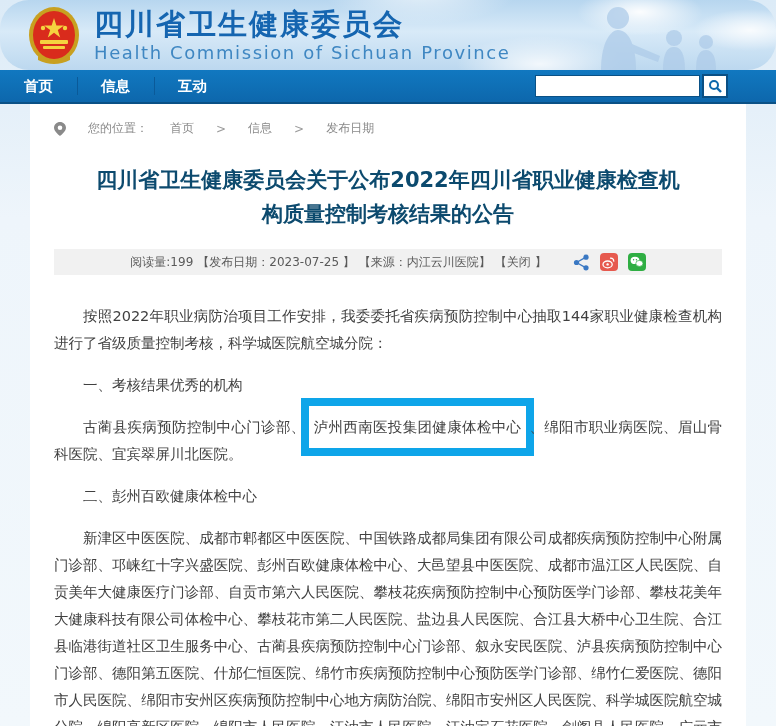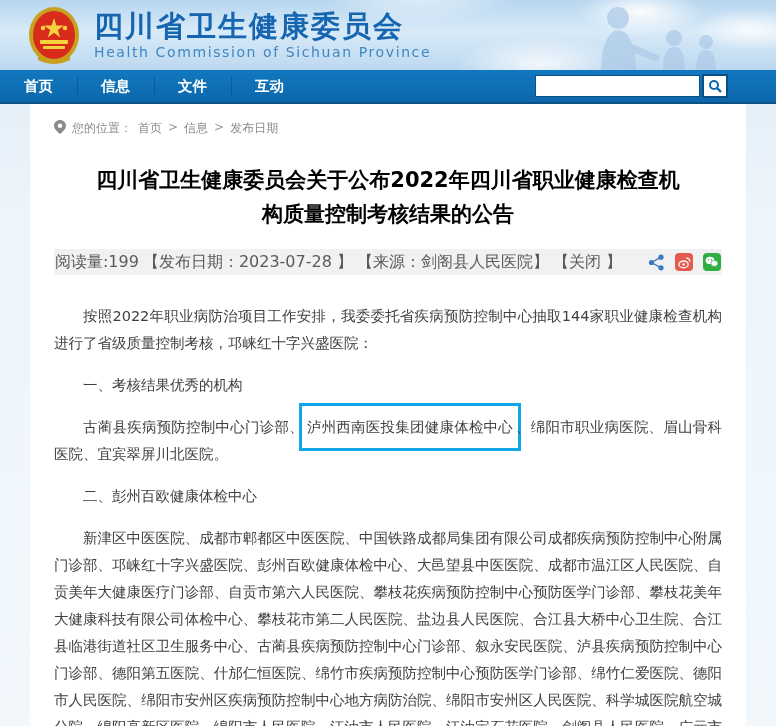--- a/index.html
+++ b/index.html
@@ -7,59 +7,60 @@
   body { font-family:"DejaVu Sans","Liberation Sans",sans-serif; background:linear-gradient(180deg,#dcebf7 0%,#eef5fb 30%,#f2f8fc 100%); }
 
   
   .banner { position:relative; height:70px; overflow:hidden;
     background:
       radial-gradient(90px 34px at 640px 12px, rgba(255,255,255,.95) 0%, rgba(255,255,255,0) 70%),
       radial-gradient(120px 40px at 540px 64px, rgba(255,255,255,.8) 0%, rgba(255,255,255,0) 70%),
       radial-gradient(80px 30px at 750px 30px, rgba(255,255,255,.85) 0%, rgba(255,255,255,0) 70%),
       radial-gradient(140px 50px at 420px -10px, rgba(255,255,255,.7) 0%, rgba(255,255,255,0) 70%),
       linear-gradient(180deg,#b7d6ef 0%,#d8eaf8 45%,#bcd8ef 100%);
+    border-radius: 29px;
   }
   .banner-inner { display:flex; align-items:center; height:100%; padding-left:28px; position:relative; z-index:2; }
   .emblem { width:52px; height:58px; margin-right:14px; flex:0 0 auto; }
   .org-names { display:flex; flex-direction:column; }
   .org-cn { font-size:29px; font-weight:bold; color:#1565b0; letter-spacing:2px; line-height:32px; }
-  .org-en { font-size:14px; color:#3f87c2; letter-spacing:1.6px; margin-top:2px; }
+  .org-en { font-size:18px; color:#3f87c2; letter-spacing:1.6px; margin-top:2px; }
   .silhouettes { position:absolute; right:0; top:0; height:70px; z-index:1; opacity:.75; }
 
   
   .nav { height:34px; background:linear-gradient(180deg,#1178c0 0%,#0d67ac 100%); display:flex; align-items:center; border-bottom:2px solid #0a5186; }
   .nav-item { width:77px; text-align:center; color:#ffffff; font-size:14.5px; font-weight:bold; line-height:32px; cursor:pointer; position:relative; }
   .nav-item + .nav-item::before { content:""; position:absolute; left:0; top:7px; bottom:7px; width:1px; background:#0a5a99; }
   .nav-spacer { flex:1; }
   .search-wrap { display:flex; align-items:center; margin-right:48px; }
   .search-input { width:165px; height:22px; border:1px solid #0a5186; background:#fff; font-size:12px; padding:0 5px; outline:none; }
   .search-btn { width:26px; height:24px; background:#fff; border:2px solid #0a4f84; display:flex; align-items:center; justify-content:center; cursor:pointer; margin-left:2px; }
 
   
   .card { margin:0 30px; background:#ffffff; min-height:622px; padding:0 0 40px 0; }
 
-  .breadcrumb { display:flex; align-items:flex-start; gap:6px; padding:16px 0 0 24px; font-size:12px; color:#8a8a8a; }
+  .breadcrumb { display:flex; align-items:center; gap:22px; padding:16px 0 0 24px; font-size:12px; color:#8a8a8a; }
   .breadcrumb .crumb { color:#8a8a8a; cursor:pointer; }
   .breadcrumb .sep { color:#9a9a9a; }
 
-  .title { margin:26px auto 0; padding:0 56px; text-align:center; font-size:21px; font-weight:bold; color:#000000; line-height:34px; }
+  .title { margin:26px auto 0; padding:0 56px; text-align:center; font-size:21px; font-weight:bold; color:#0c4a6e; line-height:34px; }
 
-  .meta-bar { margin:18px 24px 0; background:#f1f1f1; height:26px; display:flex; align-items:center; justify-content:center; gap:4px; font-size:16px; color:#5a5a5a; }
+  .meta-bar { margin:18px 24px 0; background:#f1f1f1; height:26px; display:flex; align-items:center; justify-content:center; gap:4px; font-size:12px; color:#5a5a5a; }
   .meta-item { white-space:nowrap; }
   .meta-close { cursor:pointer; }
   .share-icons { display:flex; align-items:center; gap:10px; margin-left:22px; }
   .icon-badge { width:18px; height:18px; border-radius:4px; display:flex; align-items:center; justify-content:center; cursor:pointer; }
   .weibo-badge { background:#e6594e; }
   .wechat-badge { background:#2fae43; }
 
   .body-text { padding:0 24px; margin-top:28px; font-size:14.5px; color:#404040; line-height:27px; text-align:justify; }
   .body-text p { text-indent:2em; margin:0; }
   .body-text p + p { margin-top:15px; }
 
-  .redbox { border:3px solid #0ea5e9; padding:13px 5px; margin:-13px -5px; }
+  .redbox { border:8px solid #0ea5e9; padding:13px 5px; margin:-13px -5px; }
 </style>
 </head>
 <body>
 
 <div class="banner">
   <svg class="silhouettes" width="220" height="70" viewBox="0 0 220 70">
     <g fill="#aecbe8">
       <circle cx="62" cy="18" r="11"></circle>
       <path d="M45 70 C45 42 55 30 62 30 C72 30 80 44 80 70 Z"></path>
       <path d="M76 44 L104 56 L102 62 L75 52 Z"></path>
@@ -83,21 +84,20 @@
     <div class="org-names">
       <div class="org-cn">四川省卫生健康委员会</div>
       <div class="org-en">Health Commission of Sichuan Province</div>
     </div>
   </div>
 </div>
 
 <div class="nav">
   <div class="nav-item">首页</div>
   <div class="nav-item">信息</div>
-  <div class="nav-item">文件</div>
   <div class="nav-item">互动</div>
   <div class="nav-spacer"></div>
   <div class="search-wrap">
     <input class="search-input" type="text" placeholder="" style="">
     <div class="search-btn">
       <svg width="14" height="14" viewBox="0 0 14 14">
         <circle cx="6" cy="6" r="4" fill="none" stroke="#0d67ac" stroke-width="2"></circle>
         <line x1="9" y1="9" x2="13" y2="13" stroke="#0d67ac" stroke-width="2.4"></line>
       </svg>
     </div>
@@ -115,22 +115,22 @@
     <span class="sep">&gt;</span>
     <span class="crumb">信息</span>
     <span class="sep">&gt;</span>
     <span class="crumb">发布日期</span>
   </div>
 
   <div class="title">四川省卫生健康委员会关于公布2022年四川省职业健康检查机构质量控制考核结果的公告</div>
 
   <div class="meta-bar">
     <span class="meta-item">阅读量:199</span>
-    <span class="meta-item">【发布日期：2023-07-28 】</span>
-    <span class="meta-item">【来源：剑阁县人民医院】</span>
+    <span class="meta-item">【发布日期：2023-07-25 】</span>
+    <span class="meta-item">【来源：内江云川医院】</span>
     <span class="meta-item meta-close">【关闭 】</span>
     <span class="share-icons">
       <svg width="17" height="17" viewBox="0 0 17 17" style="cursor:pointer">
         <circle cx="3.5" cy="8.5" r="2.6" fill="#3a78c3"></circle>
         <circle cx="13" cy="3.2" r="2.6" fill="#3a78c3"></circle>
         <circle cx="13" cy="13.8" r="2.6" fill="#3a78c3"></circle>
         <line x1="3.5" y1="8.5" x2="13" y2="3.2" stroke="#3a78c3" stroke-width="1.4"></line>
         <line x1="3.5" y1="8.5" x2="13" y2="13.8" stroke="#3a78c3" stroke-width="1.4"></line>
       </svg>
       <span class="icon-badge weibo-badge">
@@ -145,20 +145,20 @@
           <ellipse cx="5" cy="4.4" rx="4.4" ry="3.6" fill="#fff"></ellipse>
           <ellipse cx="9.4" cy="7.4" rx="3.6" ry="3" fill="#fff" stroke="#2fae43" stroke-width=".7"></ellipse>
           <circle cx="3.6" cy="3.8" r=".7" fill="#2fae43"></circle>
           <circle cx="6.4" cy="3.8" r=".7" fill="#2fae43"></circle>
         </svg>
       </span>
     </span>
   </div>
 
   <div class="body-text">
-    <p>按照2022年职业病防治项目工作安排，我委委托省疾病预防控制中心抽取144家职业健康检查机构进行了省级质量控制考核，邛崃红十字兴盛医院：</p>
+    <p>按照2022年职业病防治项目工作安排，我委委托省疾病预防控制中心抽取144家职业健康检查机构进行了省级质量控制考核，科学城医院航空城分院：</p>
     <p>一、考核结果优秀的机构</p>
     <p><span>古蔺县疾病预防控制中心门诊部、</span><span class="redbox">泸州西南医投集团健康体检中心</span><span>、绵阳市职业病医院、眉山骨科医院、宜宾翠屏川北医院。</span></p>
     <p>二、彭州百欧健康体检中心</p>
     <p>新津区中医医院、成都市郫都区中医医院、中国铁路成都局集团有限公司成都疾病预防控制中心附属门诊部、邛崃红十字兴盛医院、彭州百欧健康体检中心、大邑望县中医医院、成都市温江区人民医院、自贡美年大健康医疗门诊部、自贡市第六人民医院、攀枝花疾病预防控制中心预防医学门诊部、攀枝花美年大健康科技有限公司体检中心、攀枝花市第二人民医院、盐边县人民医院、合江县大桥中心卫生院、合江县临港街道社区卫生服务中心、古蔺县疾病预防控制中心门诊部、叙永安民医院、泸县疾病预防控制中心门诊部、德阳第五医院、什邡仁恒医院、绵竹市疾病预防控制中心预防医学门诊部、绵竹仁爱医院、德阳市人民医院、绵阳市安州区疾病预防控制中心地方病防治院、绵阳市安州区人民医院、科学城医院航空城分院、绵阳高新区医院、绵阳市人民医院、江油市人民医院、江油宝石花医院、剑阁县人民医院、广元市利州区雪峰街道社区卫生服务中心、遂宁美年大健康体检医院有限公司门诊部、内江云川医院、威远县第三人民医院、峨眉山佛光医院、马边嘉邻医院、南充市中医医院、南充市中心医院、眉山美年大健康管理有限公司门诊部、筠连县中医医院、广安福源医院、天全天愿医院、石棉县人民医院、通江县疾病预防控制中心门诊部、平昌县第二人民医院、会东县人民医院、德昌县人民医院、宁南县人民医院。</p>
   </div>
 
 </div>
 
 </body></html>

